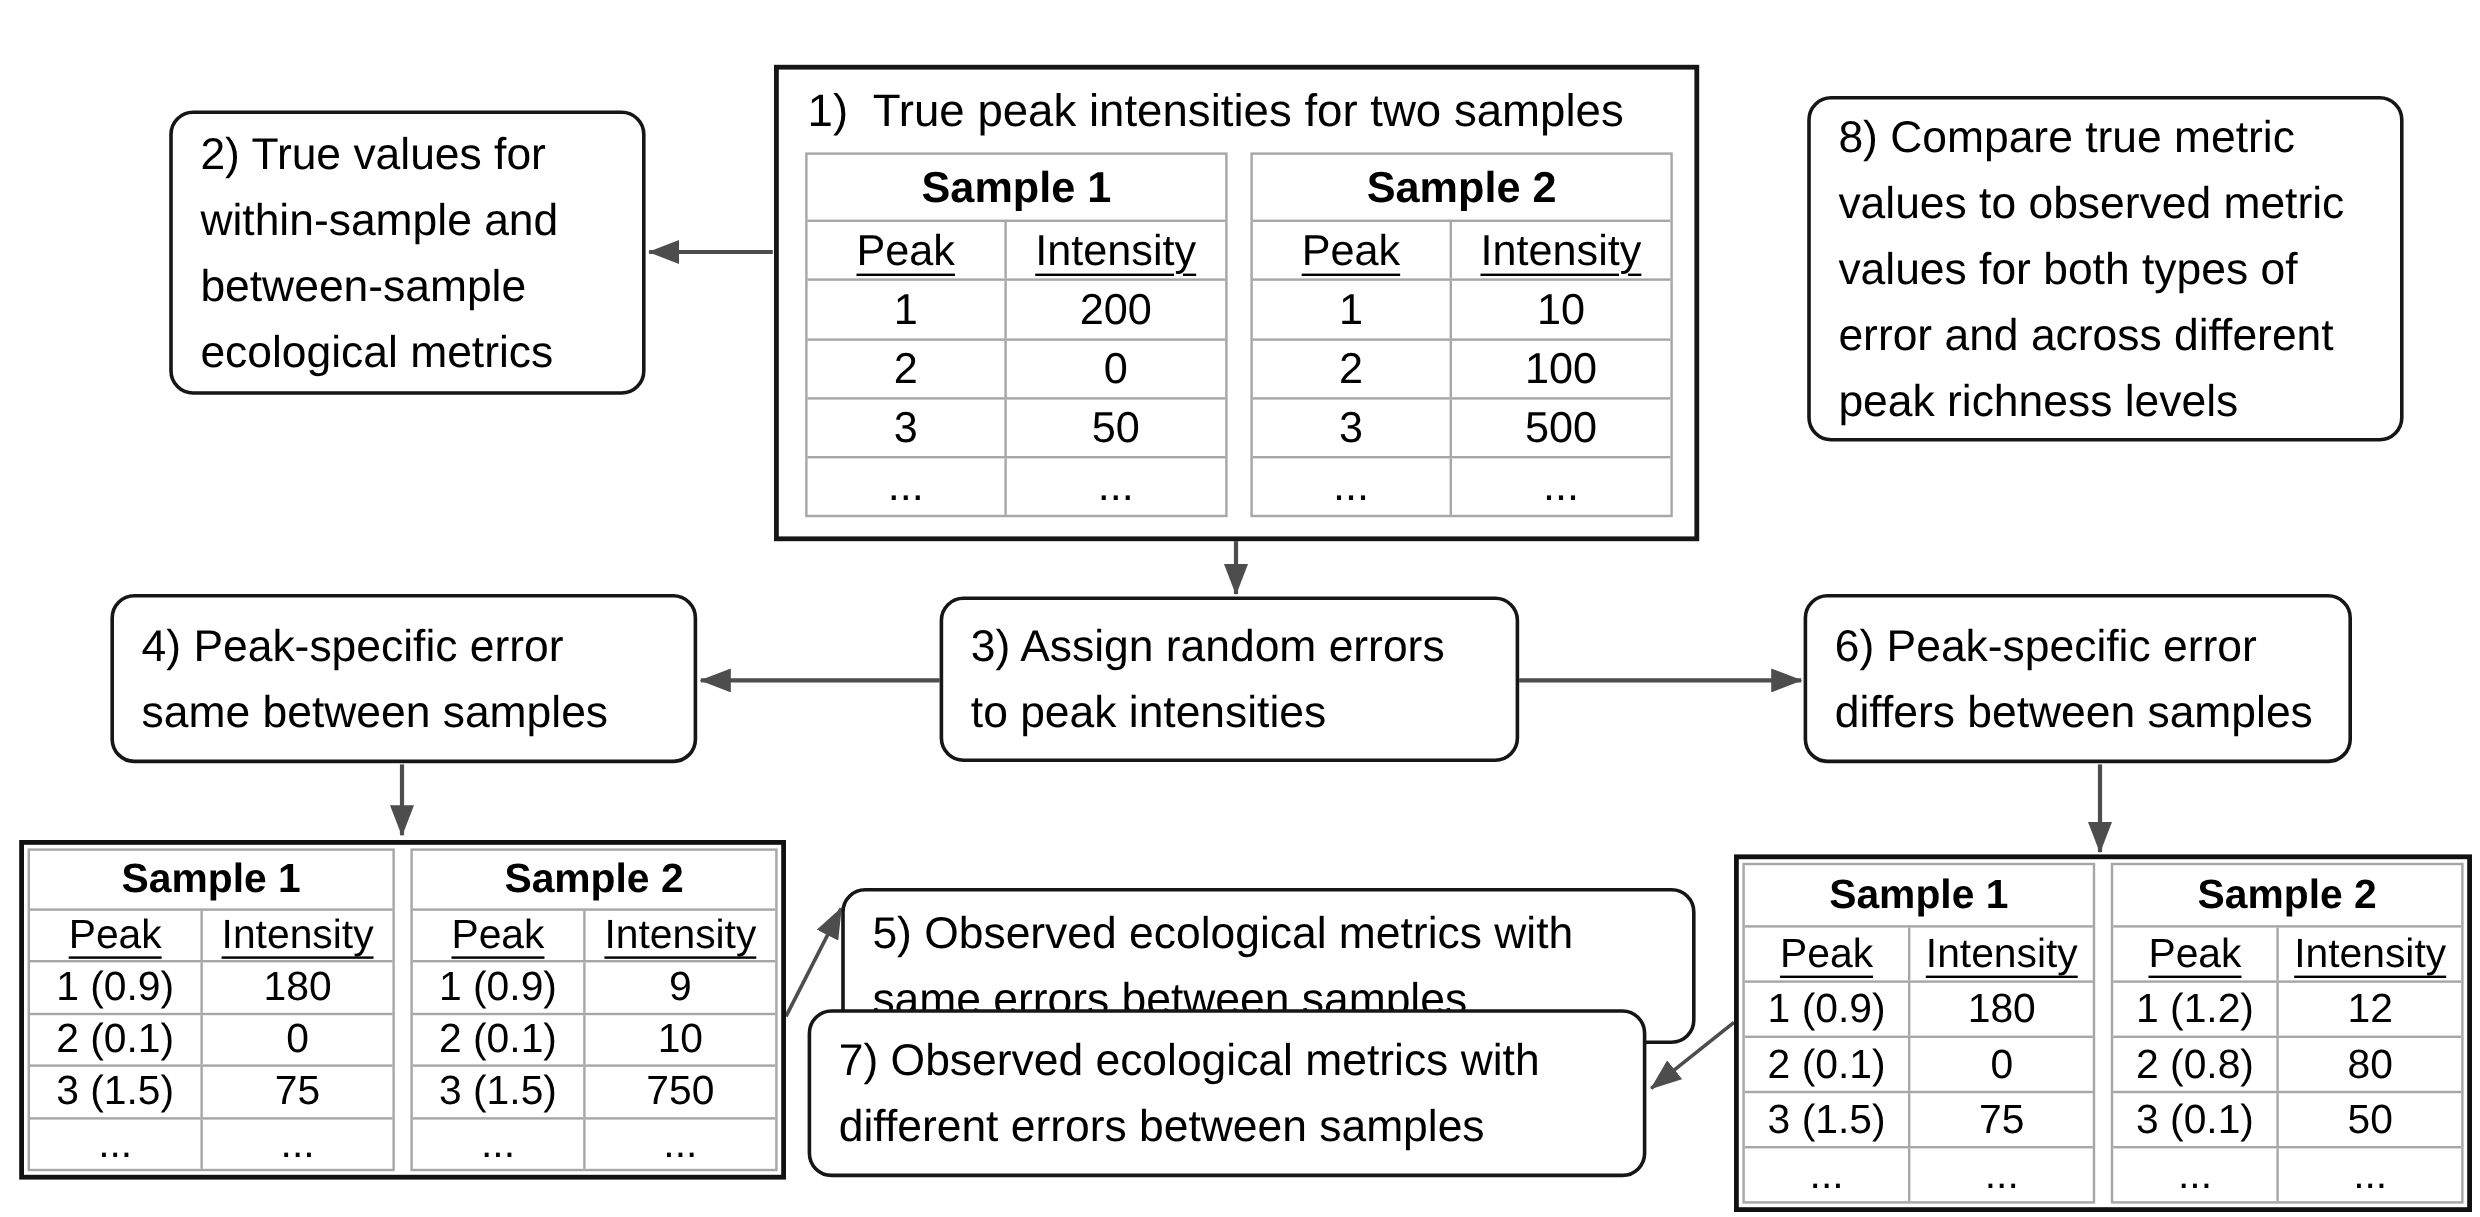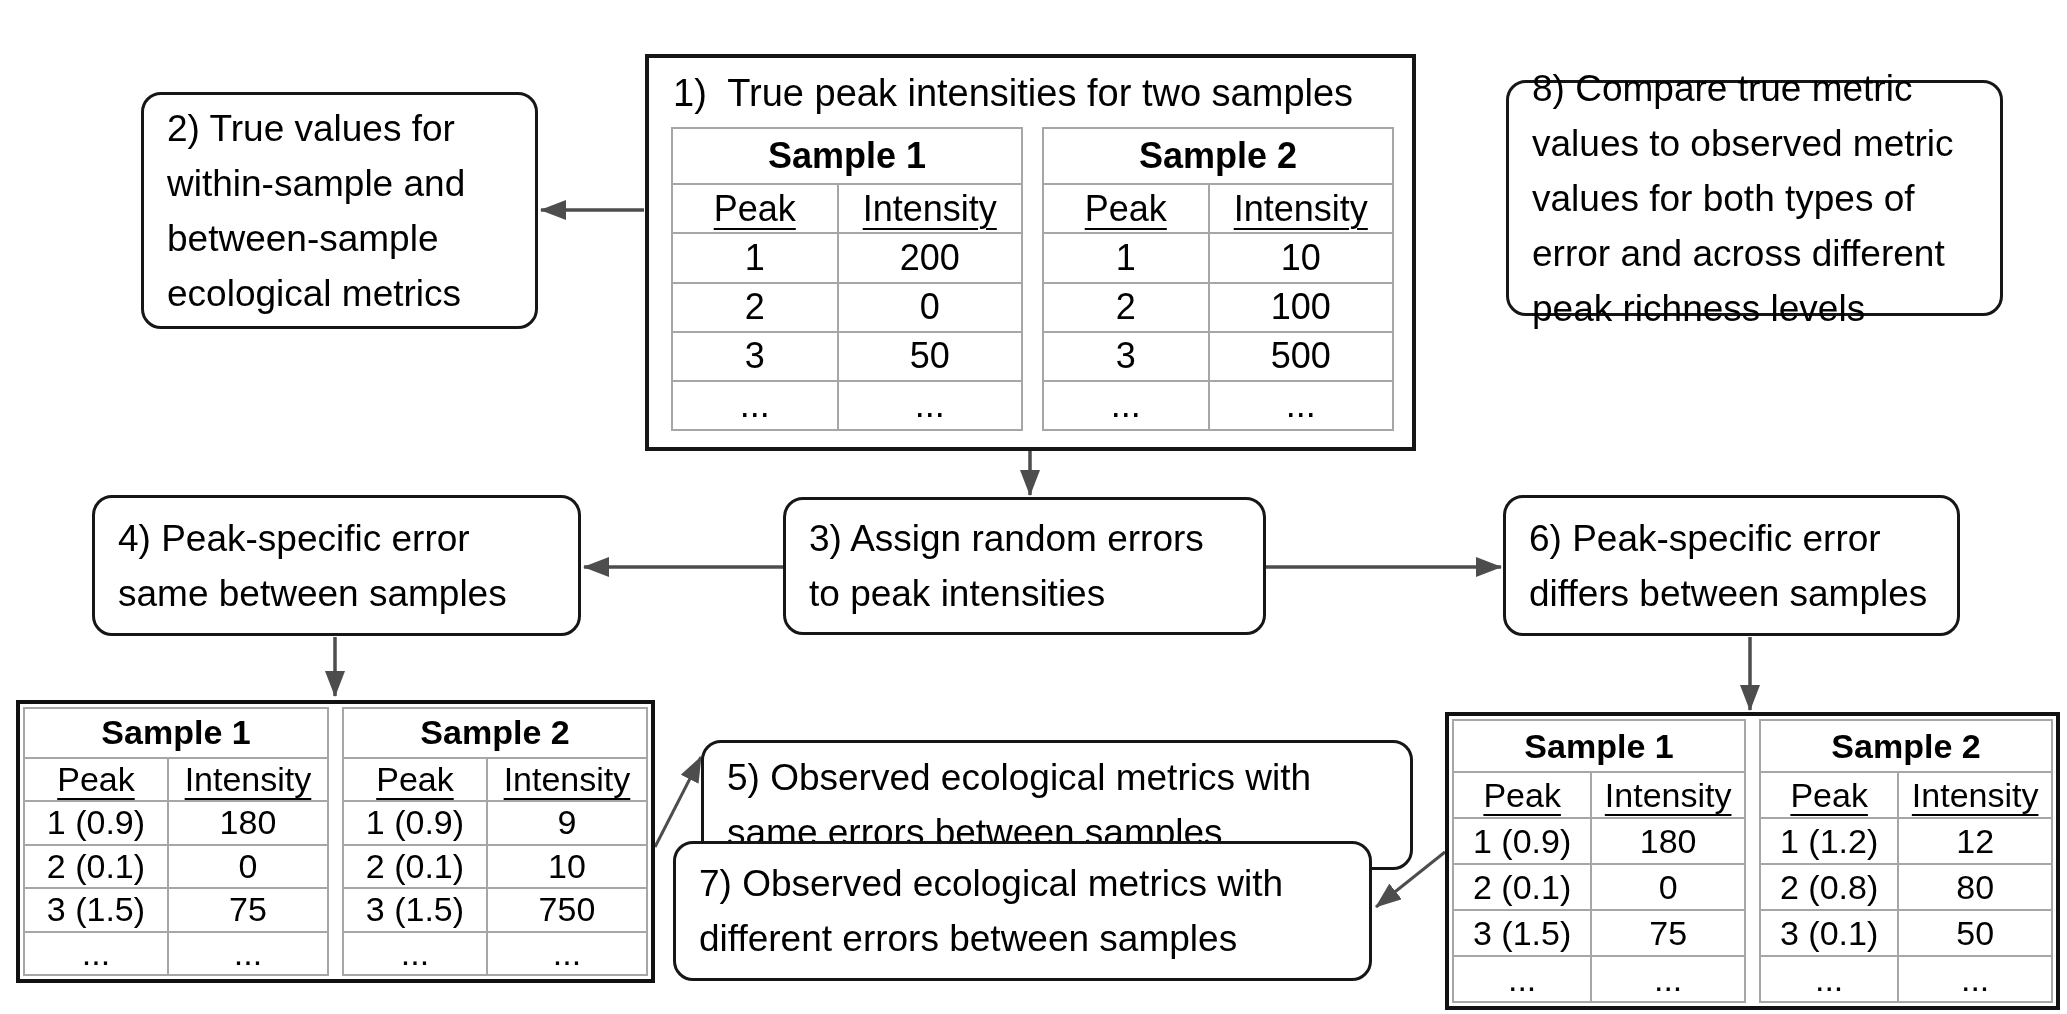--- a/index.html
+++ b/index.html
@@ -22,21 +22,21 @@
 
   
   .box1 { left:645px;  top:13px;  width:771px; height:397px; border-width:4px;
           display:flex; flex-direction:column; padding:8px 18px 16px 22px;margin-top:41px; }
   .box2 { left:141px;  top:92px;  width:397px; height:237px; }
   .box3 { left:783px;  top:497px; width:483px; height:138px; }
   .box4 { left:92px;   top:495px; width:489px; height:141px; }
   .box5 { left:701px;  top:693px; width:712px; height:130px;margin-top:47px; }
   .box6 { left:1503px; top:495px; width:457px; height:141px; }
   .box7 { left:673px;  top:841px; width:699px; height:140px; }
-  .box8 { left:1506px; top:80px;  width:497px; height:236px; }
+  .box8 { left:1506px; top:80px;  width:497px; height:288px; }
 
   .box1-title { font-size:38px; white-space:pre; padding:6px 0 12px 2px; }
   .box1-tables { flex:1; display:flex; gap:19px; }
 
   
   .subtable {
     flex:1; display:flex; flex-direction:column; background:#fff;
     border:2px solid #a6a6a6; box-sizing:border-box;
   }
   .t-title { flex:1.15; display:flex; align-items:center; justify-content:center;

